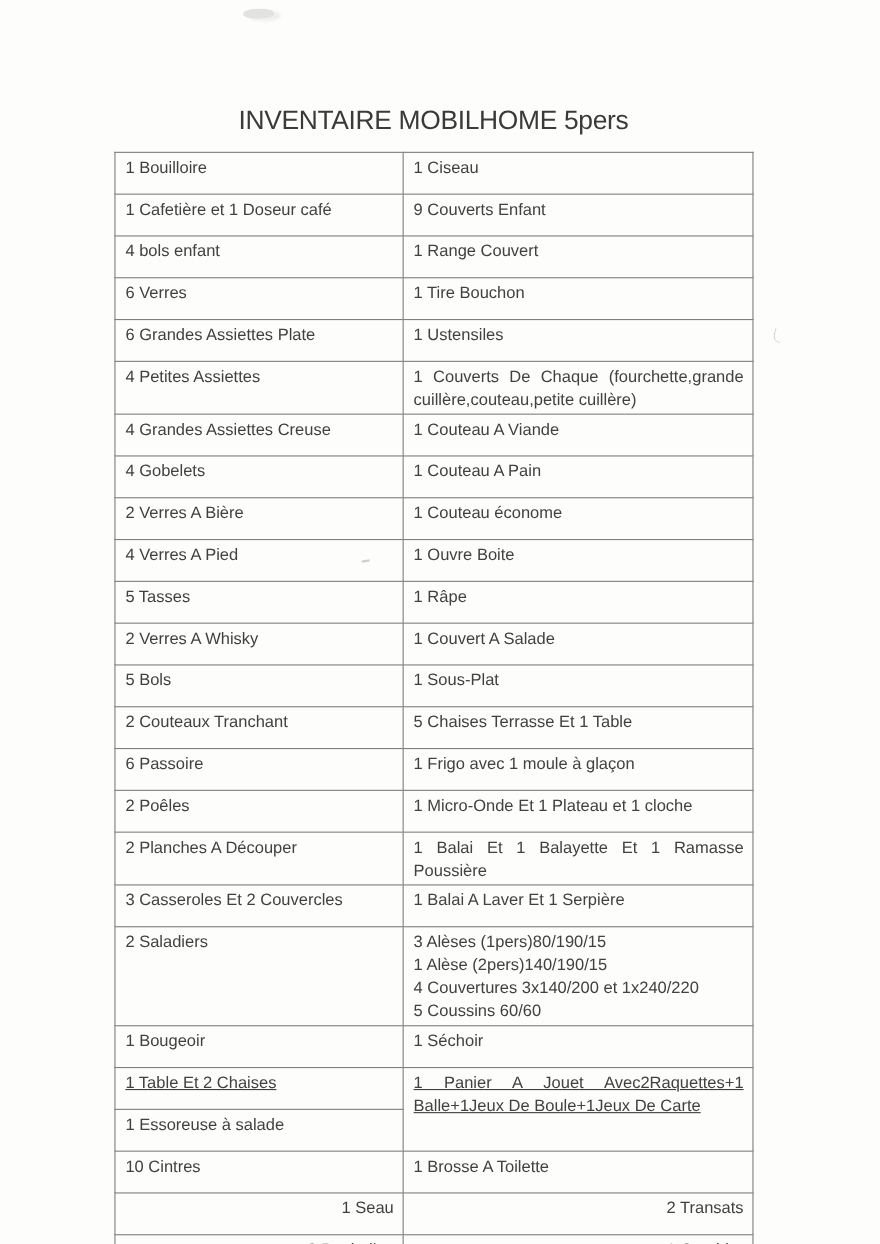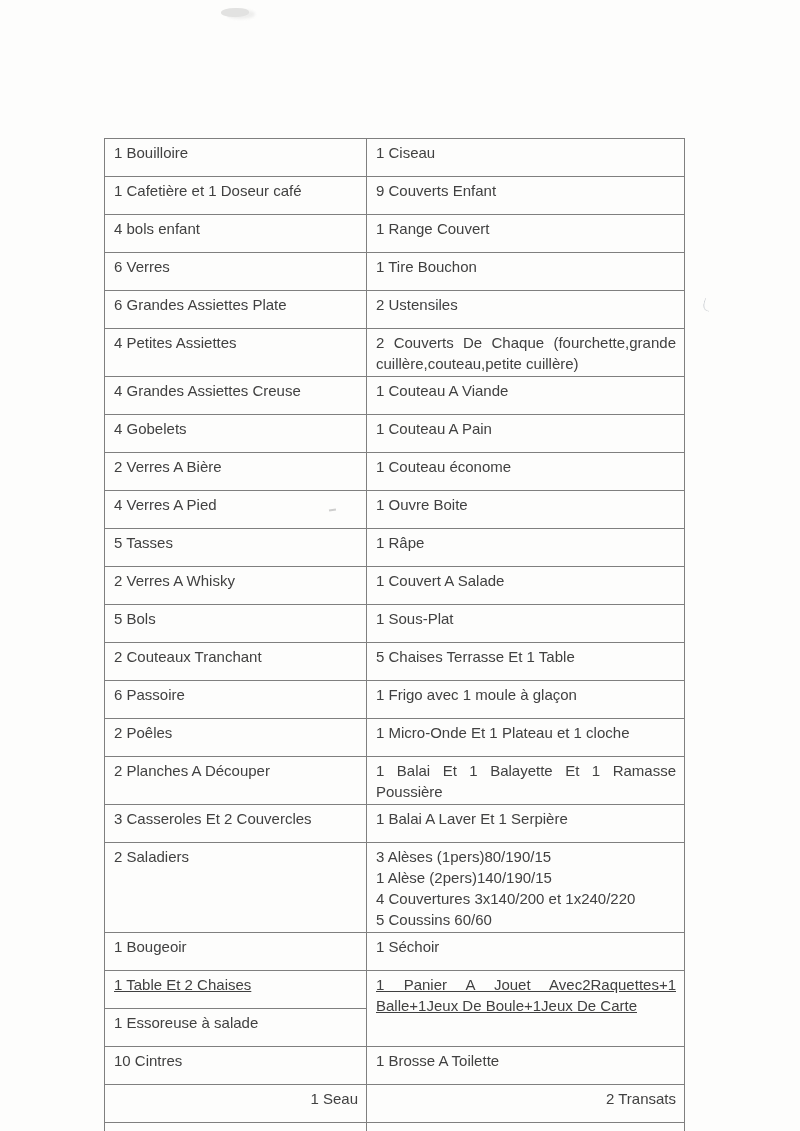--- a/index.html
+++ b/index.html
@@ -81,20 +81,21 @@
 </style>
 </head>
 <body>
 
 <div class="page">
 
   <div class="artifact artifact-smudge"></div>
   <div class="artifact artifact-curl"></div>
   <div class="artifact artifact-dash"></div>
 
+  <div class="doc-title">INVENTAIRE MOBILHOME 5pers</div>
 
   <table class="inventory">
     <colgroup>
         <col class="c1">
         <col class="c2">
       </colgroup>
     <tbody>
       <tr>
         <td>1 Bouilloire</td>
         <td class="sm">1 Ciseau</td>
@@ -106,25 +107,25 @@
       <tr class="h28">
         <td class="sm">4 bols enfant</td>
         <td>1 Range Couvert</td>
       </tr>
       <tr>
         <td>6 Verres</td>
         <td>1 Tire Bouchon</td>
       </tr>
       <tr>
         <td>6 Grandes Assiettes Plate</td>
-        <td>2 Ustensiles</td>
+        <td>1 Ustensiles</td>
       </tr>
       <tr class="h50">
         <td>4 Petites Assiettes</td>
-        <td class="jst">2 Couverts De Chaque (fourchette,grande cuillère,couteau,petite cuillère)</td>
+        <td class="jst">1 Couverts De Chaque (fourchette,grande cuillère,couteau,petite cuillère)</td>
       </tr>
       <tr>
         <td>4 Grandes Assiettes Creuse</td>
         <td>1 Couteau A Viande</td>
       </tr>
       <tr>
         <td>4 Gobelets</td>
         <td>1 Couteau A Pain</td>
       </tr>
       <tr>

